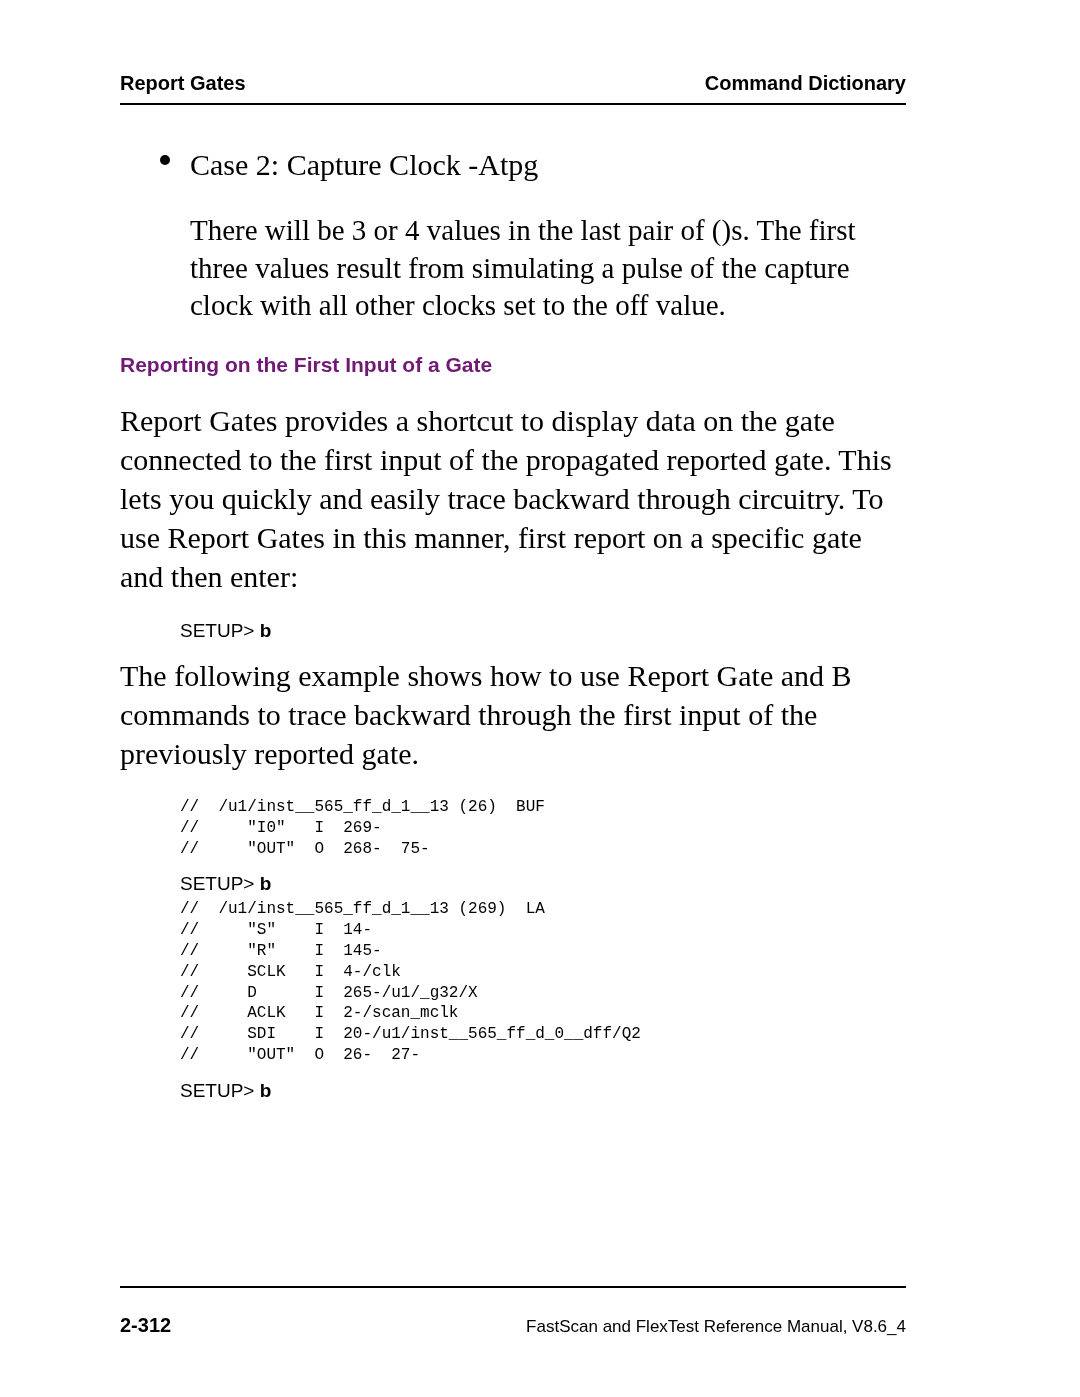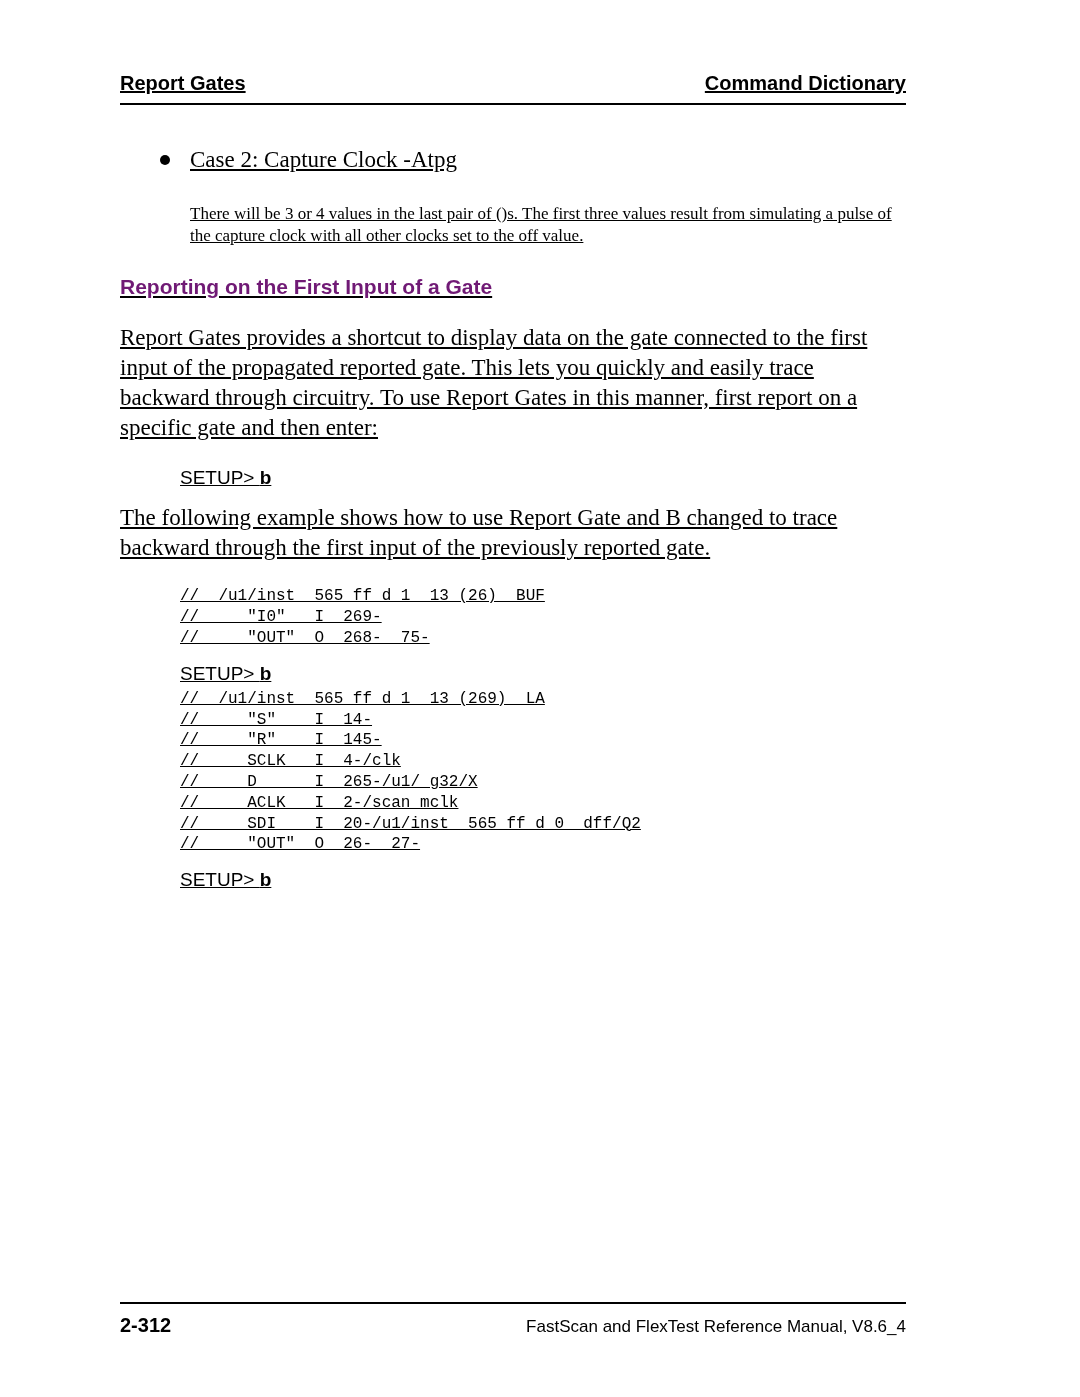--- a/index.html
+++ b/index.html
@@ -8,21 +8,20 @@
     background: #ffffff;
     font-family: "Times New Roman", Times, serif;
     color: #000000;
   }
   .page {
     width: 1016px;
     height: 1397px;
     position: relative;
     box-sizing: border-box;
     padding: 72px 110px 60px 120px;
-    text-decoration: underline;
   }
   .header-bar {
     display: flex;
     justify-content: space-between;
     font-family: Arial, Helvetica, sans-serif;
     font-weight: 700;
     font-size: 20px;
     padding-bottom: 8px;
     border-bottom: 2px solid #000;
     margin-bottom: 40px;
@@ -35,27 +34,27 @@
   .bullet-dot {
     width: 10px;
     height: 10px;
     background: #000;
     border-radius: 50%;
     flex: 0 0 auto;
     margin-top: 10px;
     margin-right: 20px;
   }
   .bullet-text, .body-para {
-    font-size: 23px;
+    font-size: 30px;
     line-height: 1.3;
   }
   .indented-para {
     margin-left: 70px;
     margin-bottom: 28px;
-    font-size: 17px;
+    font-size: 29px;
     line-height: 1.3;
   }
   .section-heading {
     font-family: Arial, Helvetica, sans-serif;
     font-weight: 700;
     font-size: 21px;
     color: #701a75;
     margin-bottom: 24px;
   }
   .body-para {
@@ -77,21 +76,21 @@
     margin-left: 60px;
     white-space: pre;
     margin-bottom: 14px;
   }
   .footer-bar {
     position: absolute;
     bottom: 60px;
     left: 120px;
     right: 110px;
     border-top: 2px solid #000;
-    padding-top: 10px;
+    padding-top: 26px;
     display: flex;
     justify-content: space-between;
     align-items: baseline;
   }
   .footer-page {
     font-family: Arial, Helvetica, sans-serif;
     font-weight: 700;
     font-size: 20px;
   }
   .footer-title {
@@ -117,21 +116,21 @@
   <div class="indented-para">There will be 3 or 4 values in the last pair of ()s. The first three values result from simulating a pulse of the capture clock with all other clocks set to the off value.</div>
 
   <div class="section-heading">Reporting on the First Input of a Gate</div>
 
   <div class="body-para">Report Gates provides a shortcut to display data on the gate connected to the first input of the propagated reported gate. This lets you quickly and easily trace backward through circuitry. To use Report Gates in this manner, first report on a specific gate and then enter:</div>
 
   <div class="prompt-line">
     <span>SETUP&gt; </span><span class="cmd">b</span>
   </div>
 
-  <div class="body-para">The following example shows how to use Report Gate and B changed to trace backward through the first input of the previously reported gate.</div>
+  <div class="body-para">The following example shows how to use Report Gate and B commands to trace backward through the first input of the previously reported gate.</div>
 
   <div class="code-block">//  /u1/inst__565_ff_d_1__13 (26)  BUF
 //     "I0"   I  269-
 //     "OUT"  O  268-  75-</div>
 
   <div class="prompt-line" style="margin-bottom:4px;">
     <span>SETUP&gt; </span><span class="cmd">b</span>
   </div>
   <div class="code-block">//  /u1/inst__565_ff_d_1__13 (269)  LA
 //     "S"    I  14-

